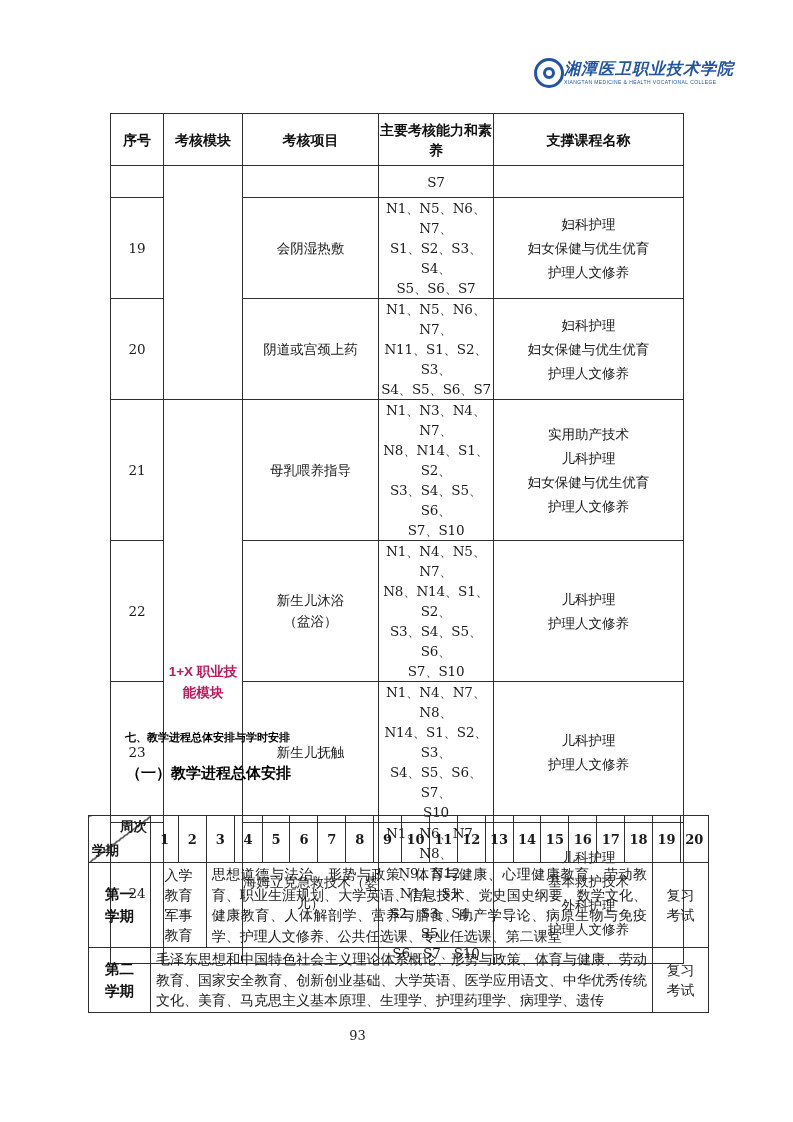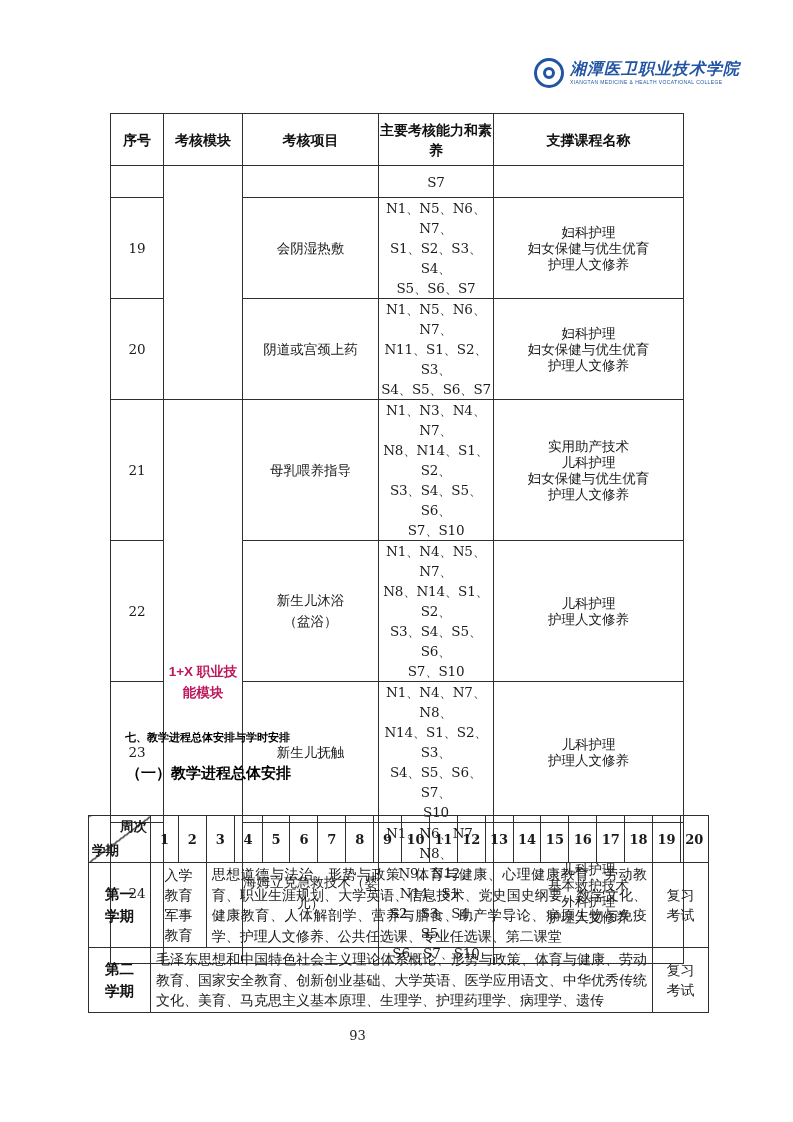--- a/index.html
+++ b/index.html
@@ -4,21 +4,21 @@
 <style>
   * { margin:0; padding:0; box-sizing:border-box; }
   html,body { background:#e8e8e8; }
   #page {
     position:relative; width:793px; height:1122px; margin:0 auto;
     background:#ffffff; overflow:hidden;
     font-family:"DejaVu Serif", serif; color:#1a1a1a;
   }
 
   
-  .logo { position:absolute; left:534px; top:58px; display:flex; align-items:center; gap:6px; }
+  .logo { position:absolute; left:534px; top:58px; display:flex; align-items:center; }
   .logo-emblem {
     width:30px; height:30px; border-radius:50%;
     border:3px solid #2155a4; background:#ffffff;
     display:flex; align-items:center; justify-content:center;
   }
   .logo-emblem-core { width:12px; height:12px; border-radius:50%; border:3px solid #2155a4; }
   .logo-textcol { display:flex; flex-direction:column; line-height:1; }
   .logo-cn {
     color:#2155a4; font-size:16px; font-weight:bold; font-style:italic;
     letter-spacing:1px; white-space:nowrap; font-family:"DejaVu Serif", serif;
@@ -39,21 +39,21 @@
   }
   #assessment-table td { font-size:13.5px; }
   .col-no    { width:53px; }
   .col-mod   { width:79px; }
   .col-item  { width:136px; }
   .col-abil  { width:115px; }
   .col-crs   { width:190px; }
   .cell-no { font-size:13px; }
   .cell-item { font-size:13px; line-height:21px; white-space:pre-line; }
   .cell-abil { font-size:12px; line-height:20px; white-space:pre-line; letter-spacing:-0.2px; }
-  .cell-crs  { font-size:13.5px; line-height:16px; white-space:pre-line;text-align:center; }
+  .cell-crs  { font-size:13.5px; line-height:24px; white-space:pre-line;text-align:center; }
   .cell-module {
     font-family:"Liberation Sans", sans-serif; font-weight:bold;
     font-size:12.5px; line-height:21px; white-space:pre-line; color:#be185d;
   }
 
   
   .h1 {
     position:absolute; left:125px; top:730px;
     font-family:"Liberation Sans", sans-serif; font-weight:bold; font-size:11px; color:#000;
   }

